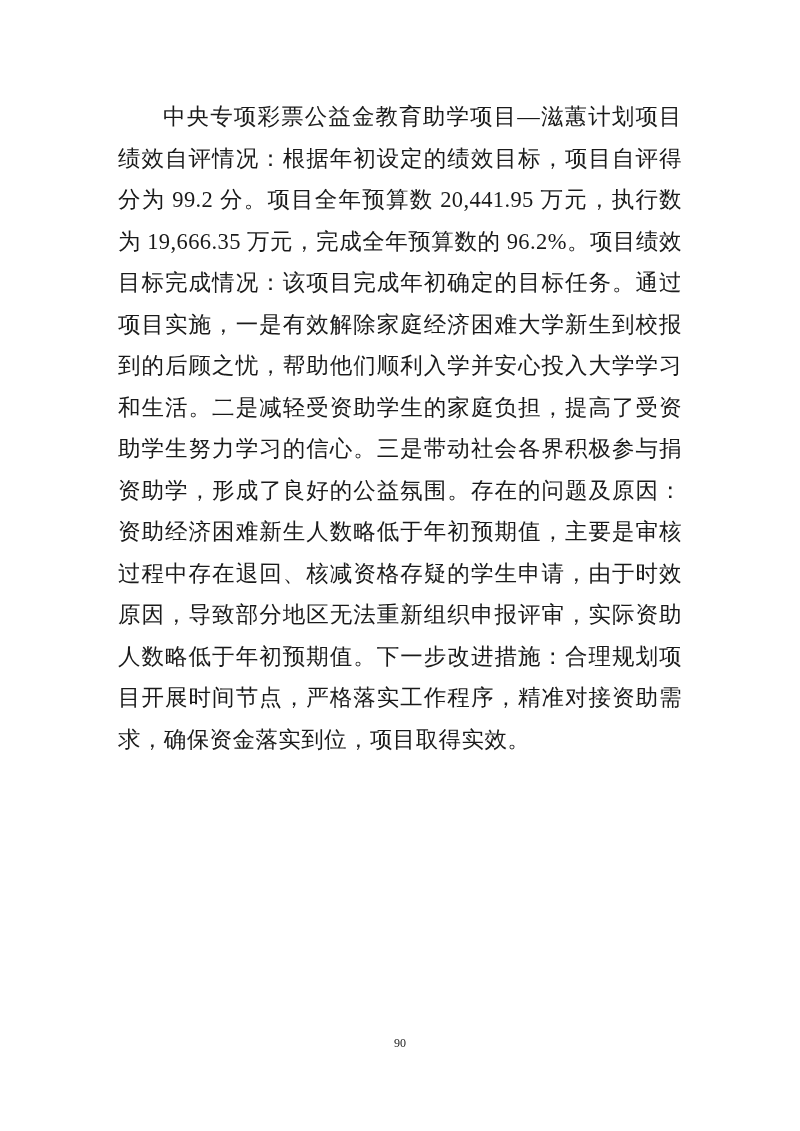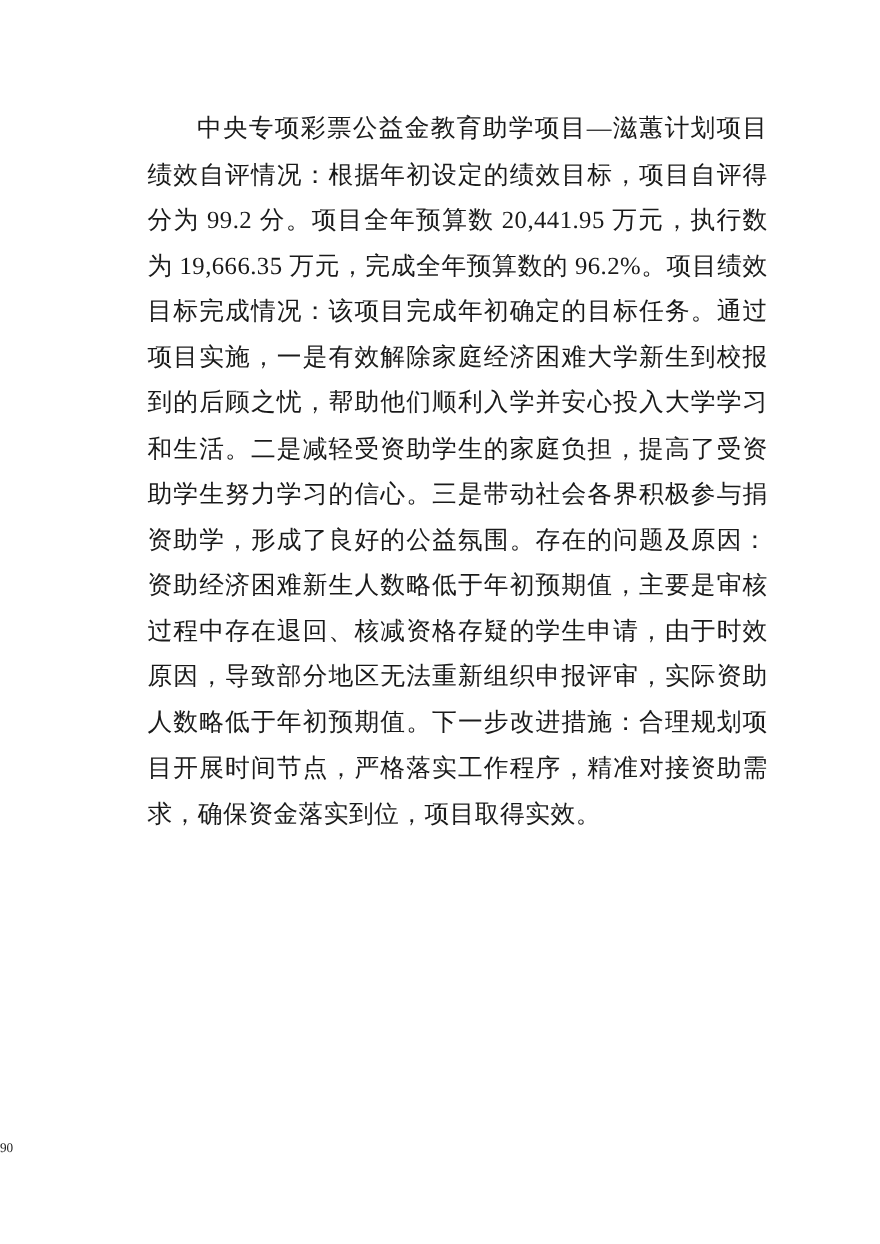--- a/index.html
+++ b/index.html
@@ -11,21 +11,21 @@
     position: relative;
     width: 800px;
     height: 1131px;
     background: #ffffff;
     margin: 0 auto;
     overflow: hidden;
     box-sizing: border-box;
   }
   .content {
     position: absolute;
-    left: 134px;
+    left: 118px;
     top: 96px;
     width: 564px;
   }
   .body-text {
     font-family: "Liberation Serif", "DejaVu Serif", serif;
     font-size: 22.5px;
     line-height: 41.5px;
     color: #1a1a1a;
     text-align: justify;
     text-justify: inter-ideograph;
@@ -33,21 +33,21 @@
     letter-spacing: 0.4px;
     margin: 0;
     white-space: pre-wrap;
     word-break: break-all;
   }
   .page-number {
     position: absolute;
     left: 0;
     right: 0;
     top: 1036px;
-    text-align: left;
+    text-align: center;
     font-family: "Liberation Serif", "DejaVu Serif", serif;
     font-size: 12px;
     color: #222222;
   }
 </style>
 </head>
 <body>
 
 <div class="page">
   <div class="content">

